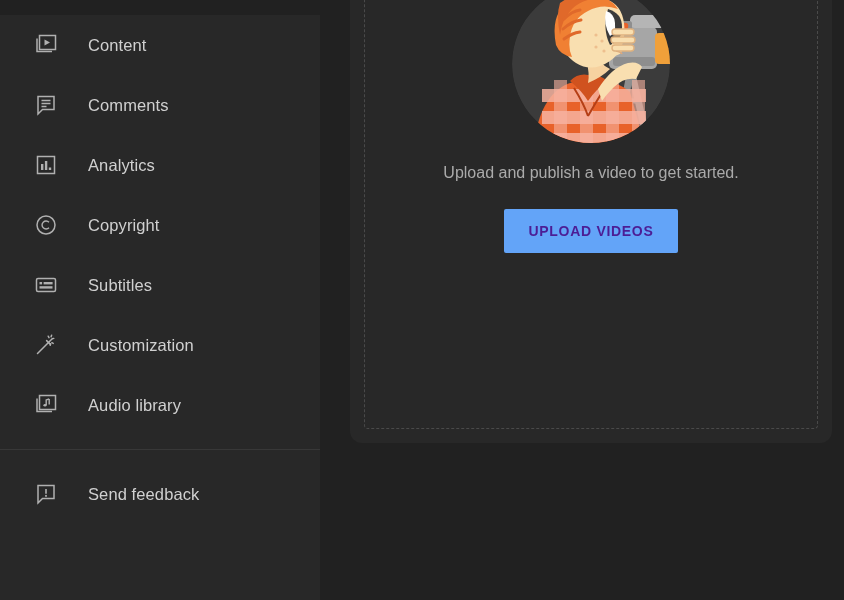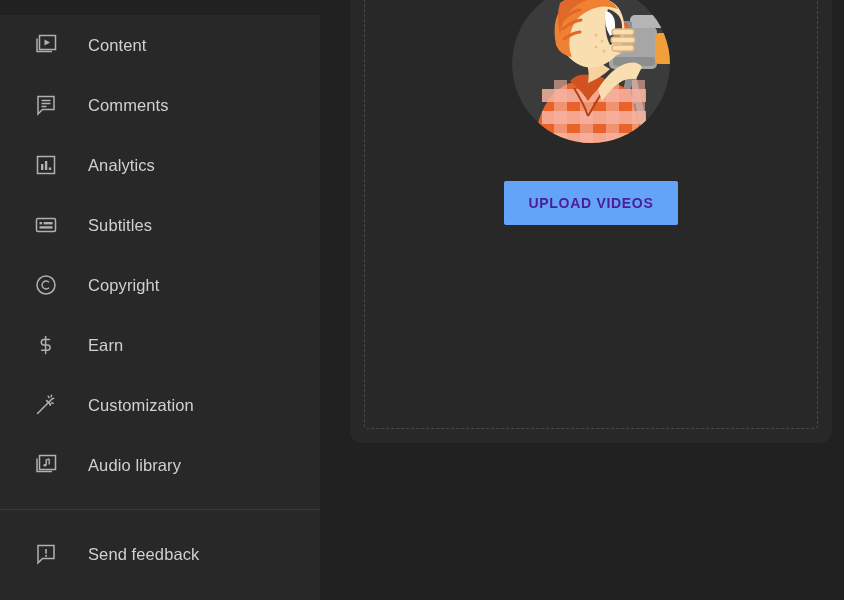--- a/index.html
+++ b/index.html
@@ -134,48 +134,39 @@
             <rect x="11.9" y="9" width="2.4" height="9" fill="#b0b0b0" stroke="none"></rect>
             <rect x="15.8" y="15.5" width="2.4" height="2.5" fill="#b0b0b0" stroke="none"></rect>
           </svg>
         </span>
         <span class="nav-label">Analytics</span>
       </div>
 
       <div class="nav-item">
         <span class="nav-icon">
           <svg width="26" height="26" viewBox="0 0 26 26" fill="none" stroke="#b0b0b0" stroke-width="1.5">
+            <circle cx="13" cy="13" r="9"></circle>
+            <path d="M16 10.3a4 4 0 1 0 0 5.4" stroke-width="1.4"></path>
+          </svg>
+        </span>
+        <span class="nav-label">Copyright</span>
+      </div>
+
+      <div class="nav-item">
+        <span class="nav-icon">
+          <svg width="26" height="26" viewBox="0 0 26 26" fill="none" stroke="#b0b0b0" stroke-width="1.5">
             <rect x="3.5" y="6.5" width="19" height="13" rx="1.5"></rect>
             <rect x="6.5" y="10" width="2.6" height="2.4" fill="#b0b0b0" stroke="none"></rect>
             <rect x="10.6" y="10" width="9" height="2.4" fill="#b0b0b0" stroke="none"></rect>
             <rect x="6.5" y="14.2" width="13" height="2.4" fill="#b0b0b0" stroke="none"></rect>
           </svg>
         </span>
         <span class="nav-label">Subtitles</span>
       </div>
 
-      <div class="nav-item">
-        <span class="nav-icon">
-          <svg width="26" height="26" viewBox="0 0 26 26" fill="none" stroke="#b0b0b0" stroke-width="1.5">
-            <circle cx="13" cy="13" r="9"></circle>
-            <path d="M16 10.3a4 4 0 1 0 0 5.4" stroke-width="1.4"></path>
-          </svg>
-        </span>
-        <span class="nav-label">Copyright</span>
-      </div>
-
-      <div class="nav-item">
-        <span class="nav-icon">
-          <svg width="26" height="26" viewBox="0 0 26 26" fill="none" stroke="#b0b0b0" stroke-width="1.5" stroke-linecap="round">
-            <path d="M16.5 7.5H11a2.7 2.7 0 0 0 0 5.4h3.4a2.7 2.7 0 0 1 0 5.4H8.6"></path>
-            <line x1="12.6" y1="4.5" x2="12.6" y2="21.5"></line>
-          </svg>
-        </span>
-        <span class="nav-label">Earn</span>
-      </div>
 
       <div class="nav-item">
         <span class="nav-icon">
           <svg width="26" height="26" viewBox="0 0 26 26" fill="none" stroke="#b0b0b0" stroke-width="1.5" stroke-linecap="round">
             <path d="M4.5 21.5L15.5 10.5"></path>
             <path d="M13.6 8.6l3.8 3.8"></path>
             <path d="M15.5 10.5l3.2-3.2"></path>
             <path d="M15.2 4.2l.8 1.4M18.6 3.2l-.5 1.5M20.8 6.4l-1.5.4M20.2 11.4l-1.3-.7M17.2 13.2l.4-1.4"></path>
           </svg>
         </span>
@@ -297,20 +288,21 @@
               <g fill="#f9dfb0" stroke="#e0b27f" stroke-width="1.4">
                 <rect x="100" y="44" width="22" height="6" rx="3"></rect>
                 <rect x="99" y="52" width="24" height="6" rx="3"></rect>
                 <rect x="100" y="60" width="22" height="6" rx="3"></rect>
               </g>
             </g>
           </svg>
         </div>
 
         <div id="empty-text">
+          <div>Upload and publish a video to get started.</div>
         </div>
 
         <button id="upload-btn">UPLOAD VIDEOS</button>
 
       </div>
     </section>
   </main>
 
 </div>
 

